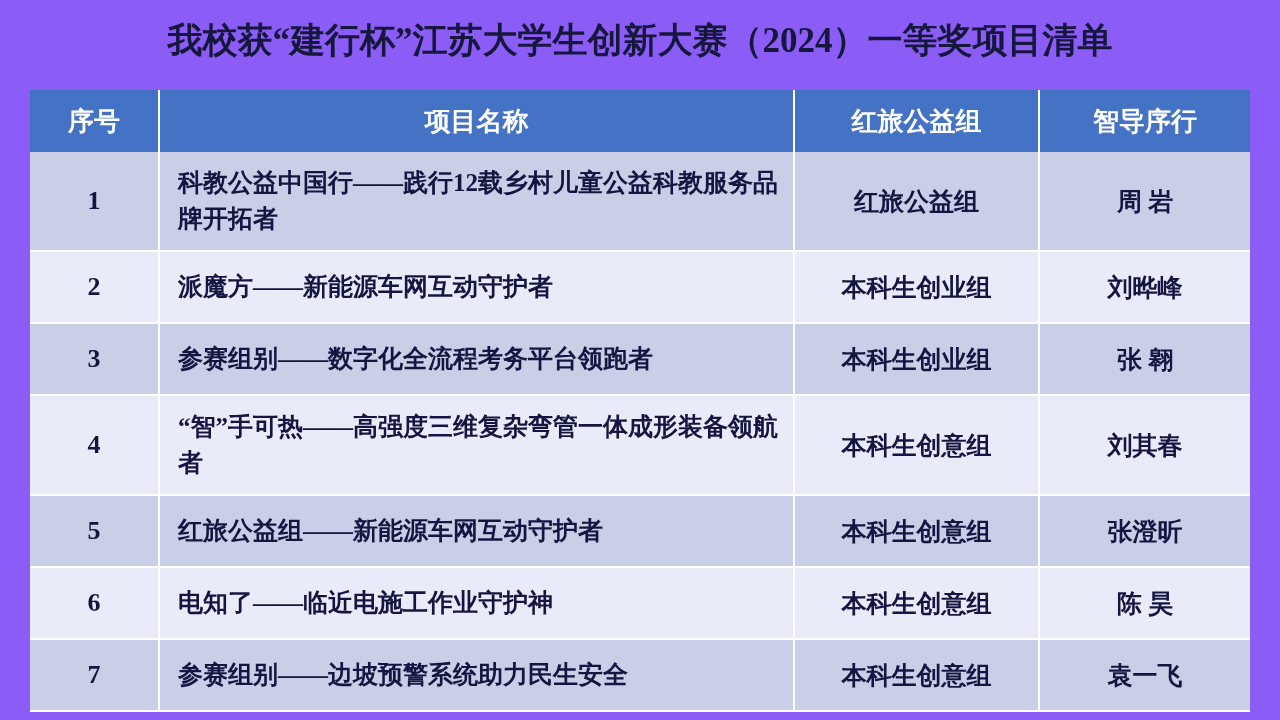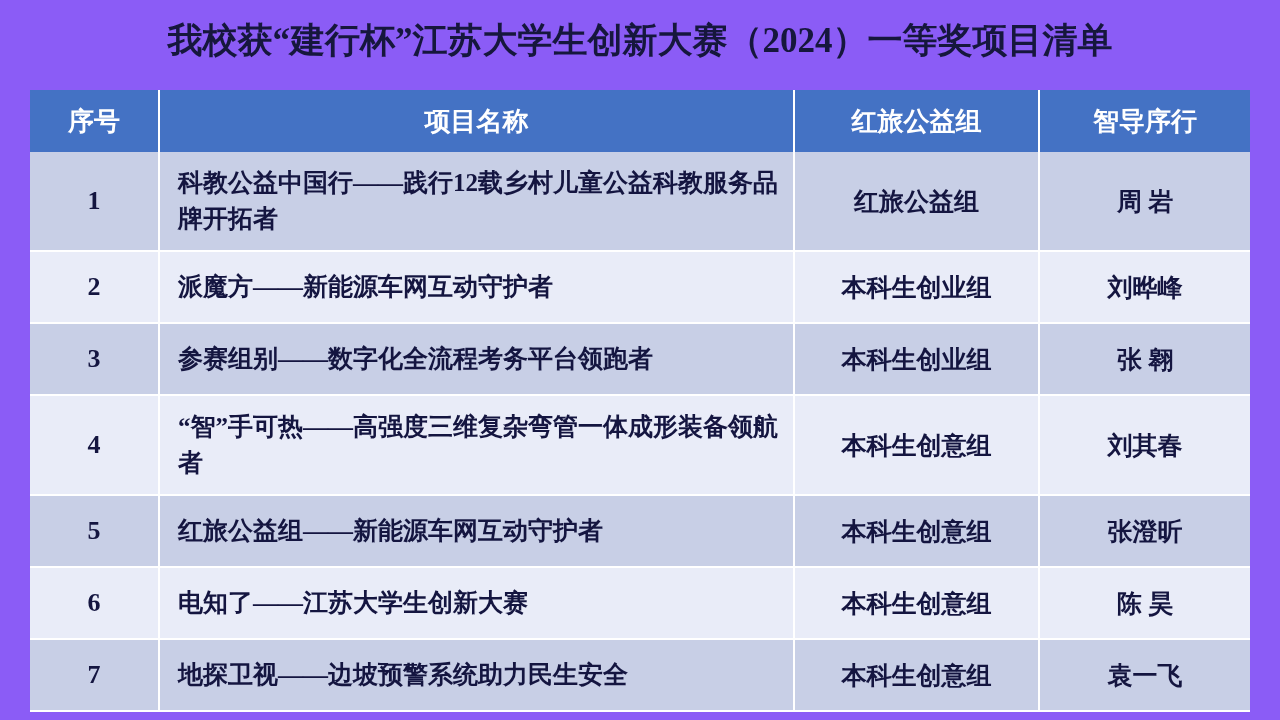--- a/index.html
+++ b/index.html
@@ -150,26 +150,26 @@
           <td class="cell-leader last">刘其春</td>
         </tr>
         <tr class="odd h2">
           <td class="cell-index">5</td>
           <td class="cell-name">红旅公益组——新能源车网互动守护者</td>
           <td class="cell-group">本科生创意组</td>
           <td class="cell-leader last">张澄昕</td>
         </tr>
         <tr class="even h2">
           <td class="cell-index">6</td>
-          <td class="cell-name">电知了——江苏大学生创新大赛</td>
+          <td class="cell-name">电知了——临近电施工作业守护神</td>
           <td class="cell-group">本科生创意组</td>
           <td class="cell-leader last">陈 昊</td>
         </tr>
         <tr class="odd h2">
           <td class="cell-index">7</td>
-          <td class="cell-name">地探卫视——边坡预警系统助力民生安全</td>
+          <td class="cell-name">参赛组别——边坡预警系统助力民生安全</td>
           <td class="cell-group">本科生创意组</td>
           <td class="cell-leader last">袁一飞</td>
         </tr>
       </tbody>
   </table>
 
 </div>
 
 </body></html>

